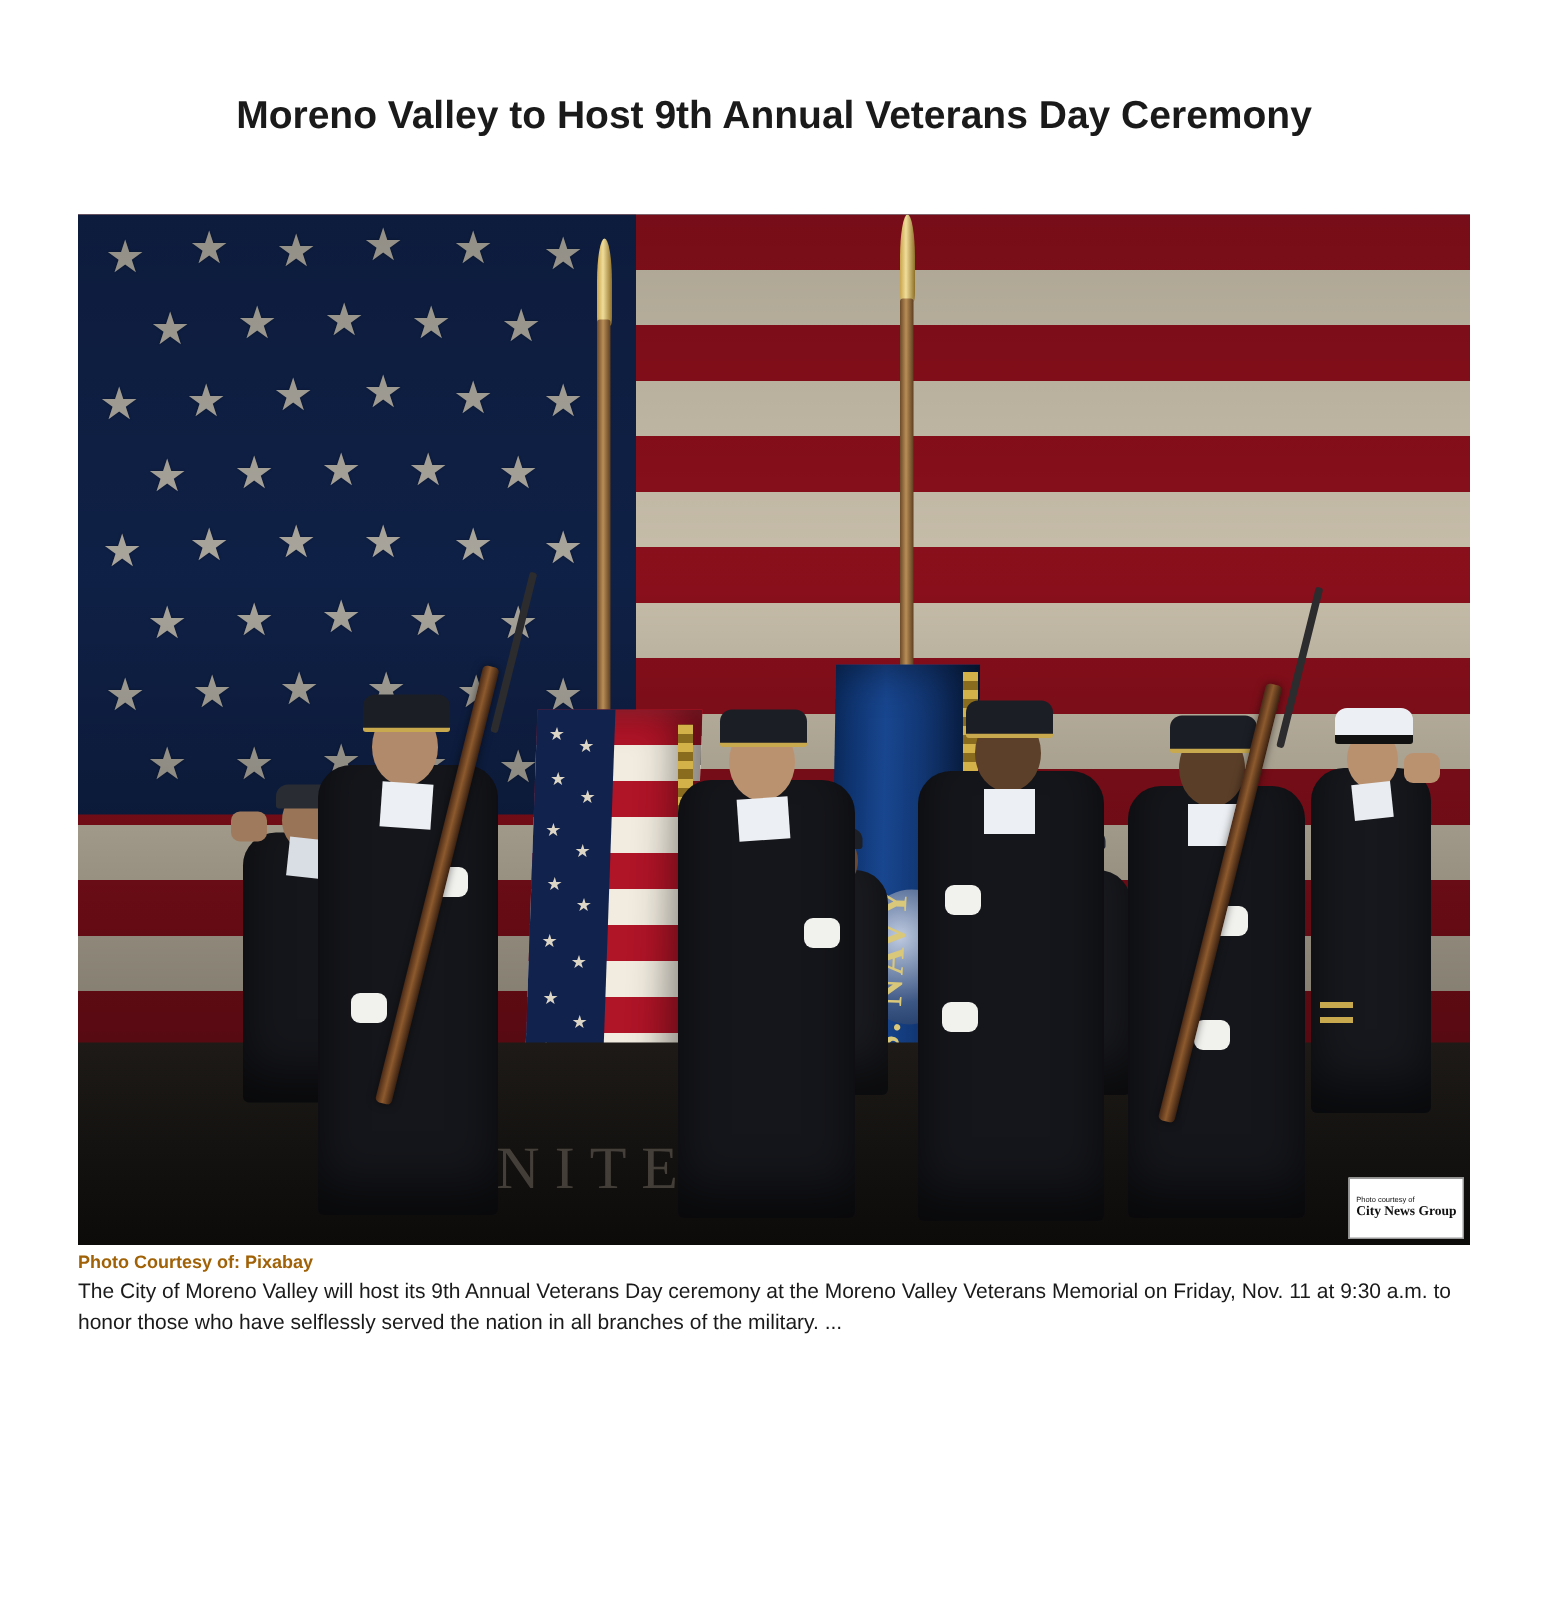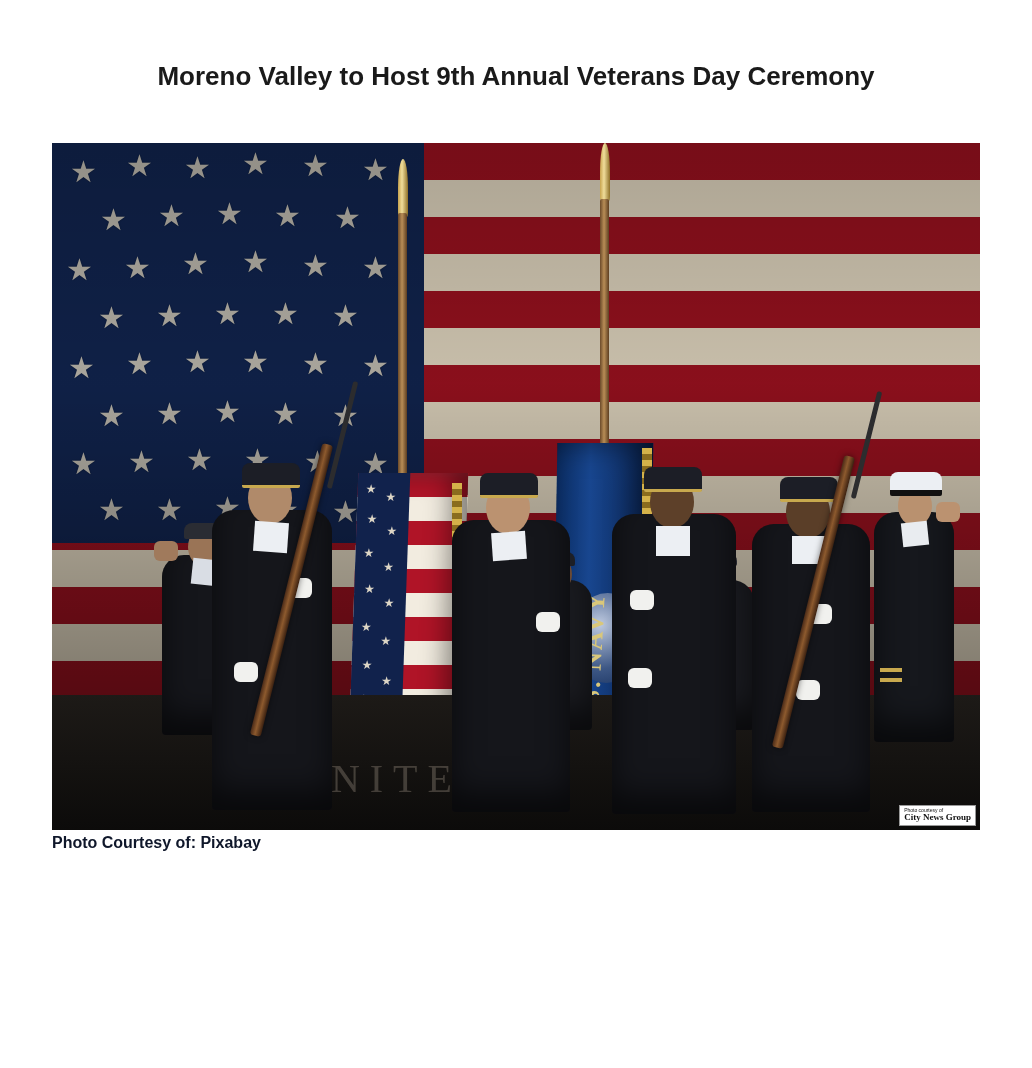--- a/index.html
+++ b/index.html
@@ -260,39 +260,39 @@
     border-radius: 2px;
     transform: rotate(14deg);
   }
 
   .photo-credit-stamp {
     position: absolute;
     right: 4px;
     bottom: 4px;
     background: #ffffff;
     color: #111;
-    padding: 2px 4px;
+    padding: 12px 4px;
     line-height: 1.05;
     border: 1px solid #999;
   }
   .photo-credit-stamp .small {
     font-size: 5px;
     display: block;
   }
   .photo-credit-stamp .big {
     font-family: "Liberation Serif", serif;
     font-size: 9px;
     font-weight: bold;
     display: block;
   }
 
   .caption-credit {
-    font-size: 16px;
+    font-size: 12px;
     font-weight: bold;
-    color: #0f172a;
+    color: #a16207;
     margin-top: 4px;
   }
   .caption-body {
     font-size: 14px;
     color: #1a1a1a;
     line-height: 1.55;
     margin-top: 2px;
     max-width: 928px;
   }
 </style>
@@ -459,15 +459,16 @@
         <div class="rifle-barrel" style="left:112px; bottom:312px; height:110px;"></div>
       </div>
 
       <div class="photo-credit-stamp">
         <span class="small">Photo courtesy of</span>
         <span class="big">City News Group</span>
       </div>
     </div>
 
     <div class="caption-credit">Photo Courtesy of: Pixabay</div>
+    <div class="caption-body">The City of Moreno Valley will host its 9th Annual Veterans Day ceremony at the Moreno Valley Veterans Memorial on Friday, Nov. 11 at 9:30 a.m. to honor those who have selflessly served the nation in all branches of the military. ...</div>
   </div>
 
 </div>
 
 </body></html>

